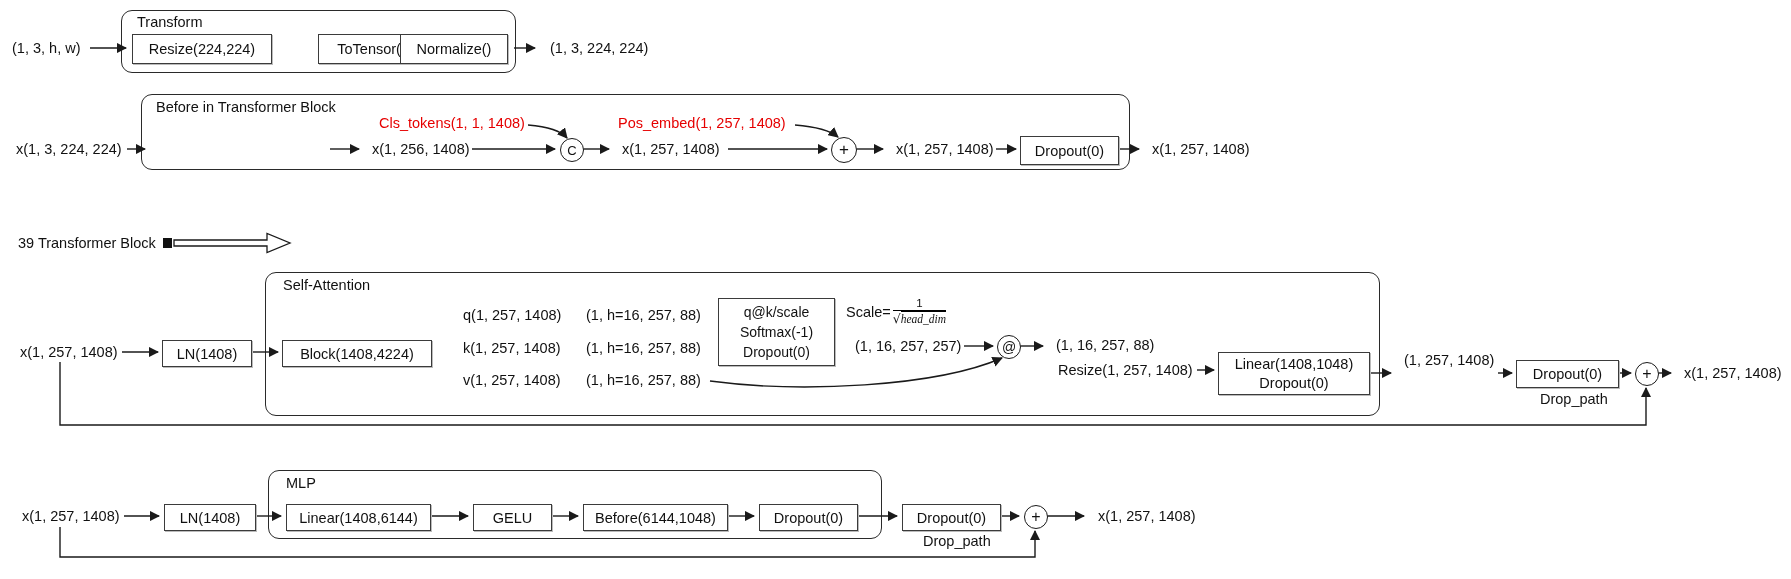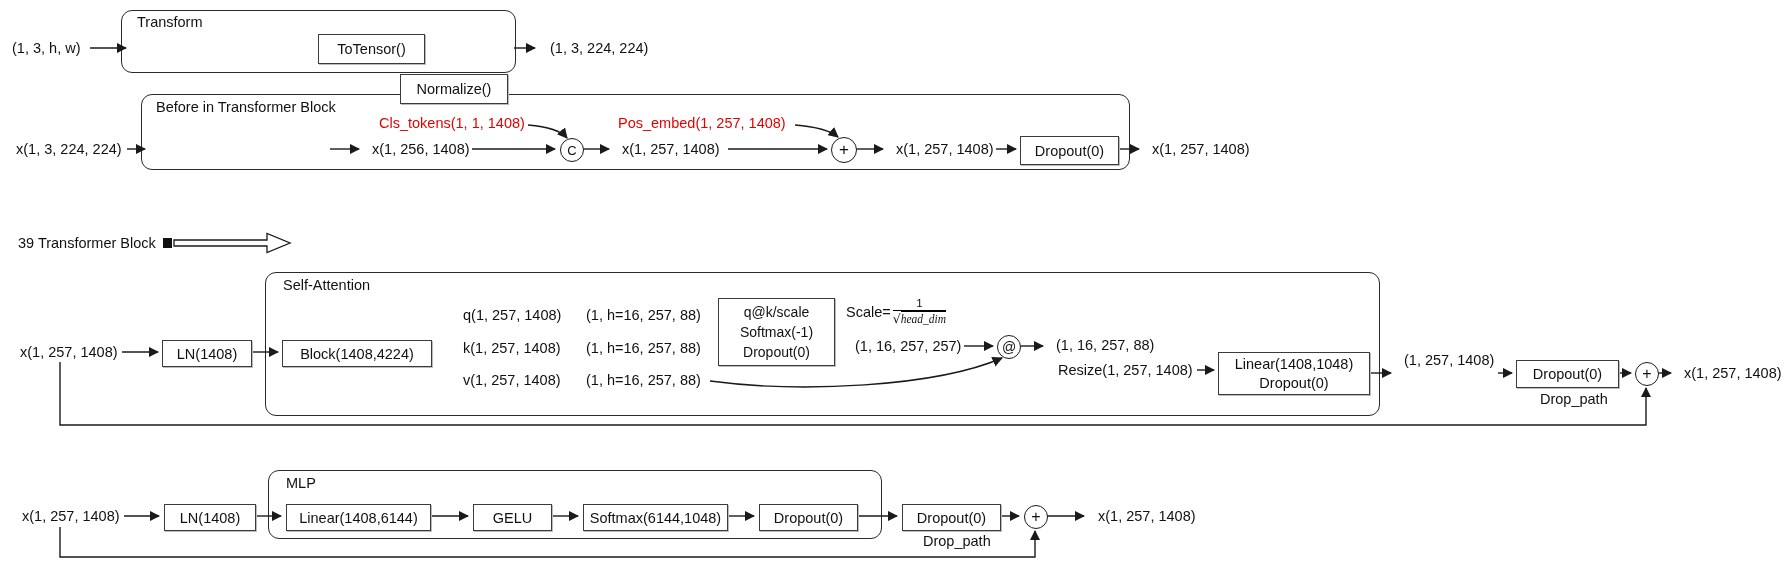--- a/index.html
+++ b/index.html
@@ -77,22 +77,23 @@
       <path d="M857,516 H897" marker-end="url(#ah)"></path>
       <path d="M1000,516 H1019" marker-end="url(#ah)"></path>
       <path d="M1047,516 H1084" marker-end="url(#ah)"></path>
       <path d="M60,527 V557 H1035 V531" marker-end="url(#ah)"></path>
     </g>
   </svg>
 
   <div class="lbl" style="left:4px;top:48px;">(1, 3, h, w)</div>
   <div class="cont" style="left:121px;top:10px;width:393px;height:61px;"></div>
   <div class="cont-label" style="left:137px;top:14px;">Transform</div>
+  <div class="box" style="left:132px;top:34px;width:138px;height:28px;">Resize(224,224)</div>
   <div class="box" style="left:282px;top:34px;width:105px;height:28px;margin-left:36px;">ToTensor()</div>
-  <div class="box" style="left:400px;top:34px;width:106px;height:28px;margin-top:40px;">Normalize()</div>
+  <div class="box" style="left:400px;top:34px;width:106px;height:28px;">Normalize()</div>
   <div class="lbl" style="left:542px;top:48px;">(1, 3, 224, 224)</div>
 
   <div class="lbl" style="left:8px;top:149px;">x(1, 3, 224, 224)</div>
   <div class="cont" style="left:141px;top:94px;width:987px;height:74px;"></div>
   <div class="cont-label" style="left:156px;top:99px;">Before in Transformer Block</div>
   <div class="lbl" style="left:364px;top:149px;">x(1, 256, 1408)</div>
   <div class="lbl red" style="left:371px;top:123px;">Cls_tokens(1, 1, 1408)</div>
   <div class="op" style="left:560px;top:138px;width:22px;height:22px;font-size:13px;">C</div>
   <div class="lbl" style="left:614px;top:149px;">x(1, 257, 1408)</div>
   <div class="lbl red" style="left:610px;top:123px;">Pos_embed(1, 257, 1408)</div>
@@ -142,20 +143,20 @@
   <div class="lbl" style="left:1532px;top:399px;">Drop_path</div>
   <div class="op" style="left:1635px;top:362px;width:22px;height:22px;font-size:16px;">+</div>
   <div class="lbl" style="left:1676px;top:373px;">x(1, 257, 1408)</div>
 
   <div class="lbl" style="left:14px;top:516px;">x(1, 257, 1408)</div>
   <div class="box" style="left:164px;top:504px;width:90px;height:25px;">LN(1408)</div>
   <div class="cont" style="left:268px;top:470px;width:612px;height:67px;"></div>
   <div class="cont-label" style="left:286px;top:475px;">MLP</div>
   <div class="box" style="left:286px;top:504px;width:143px;height:25px;">Linear(1408,6144)</div>
   <div class="box" style="left:473px;top:504px;width:77px;height:25px;">GELU</div>
-  <div class="box" style="left:583px;top:504px;width:143px;height:25px;">Softmax(6144,1048)</div>
+  <div class="box" style="left:583px;top:504px;width:143px;height:25px;">Before(6144,1048)</div>
   <div class="box" style="left:759px;top:504px;width:97px;height:25px;">Dropout(0)</div>
   <div class="box" style="left:902px;top:504px;width:97px;height:25px;">Dropout(0)</div>
   <div class="lbl" style="left:915px;top:541px;">Drop_path</div>
   <div class="op" style="left:1024px;top:505px;width:22px;height:22px;font-size:16px;">+</div>
   <div class="lbl" style="left:1090px;top:516px;">x(1, 257, 1408)</div>
 
 </div>
 
 </body></html>

